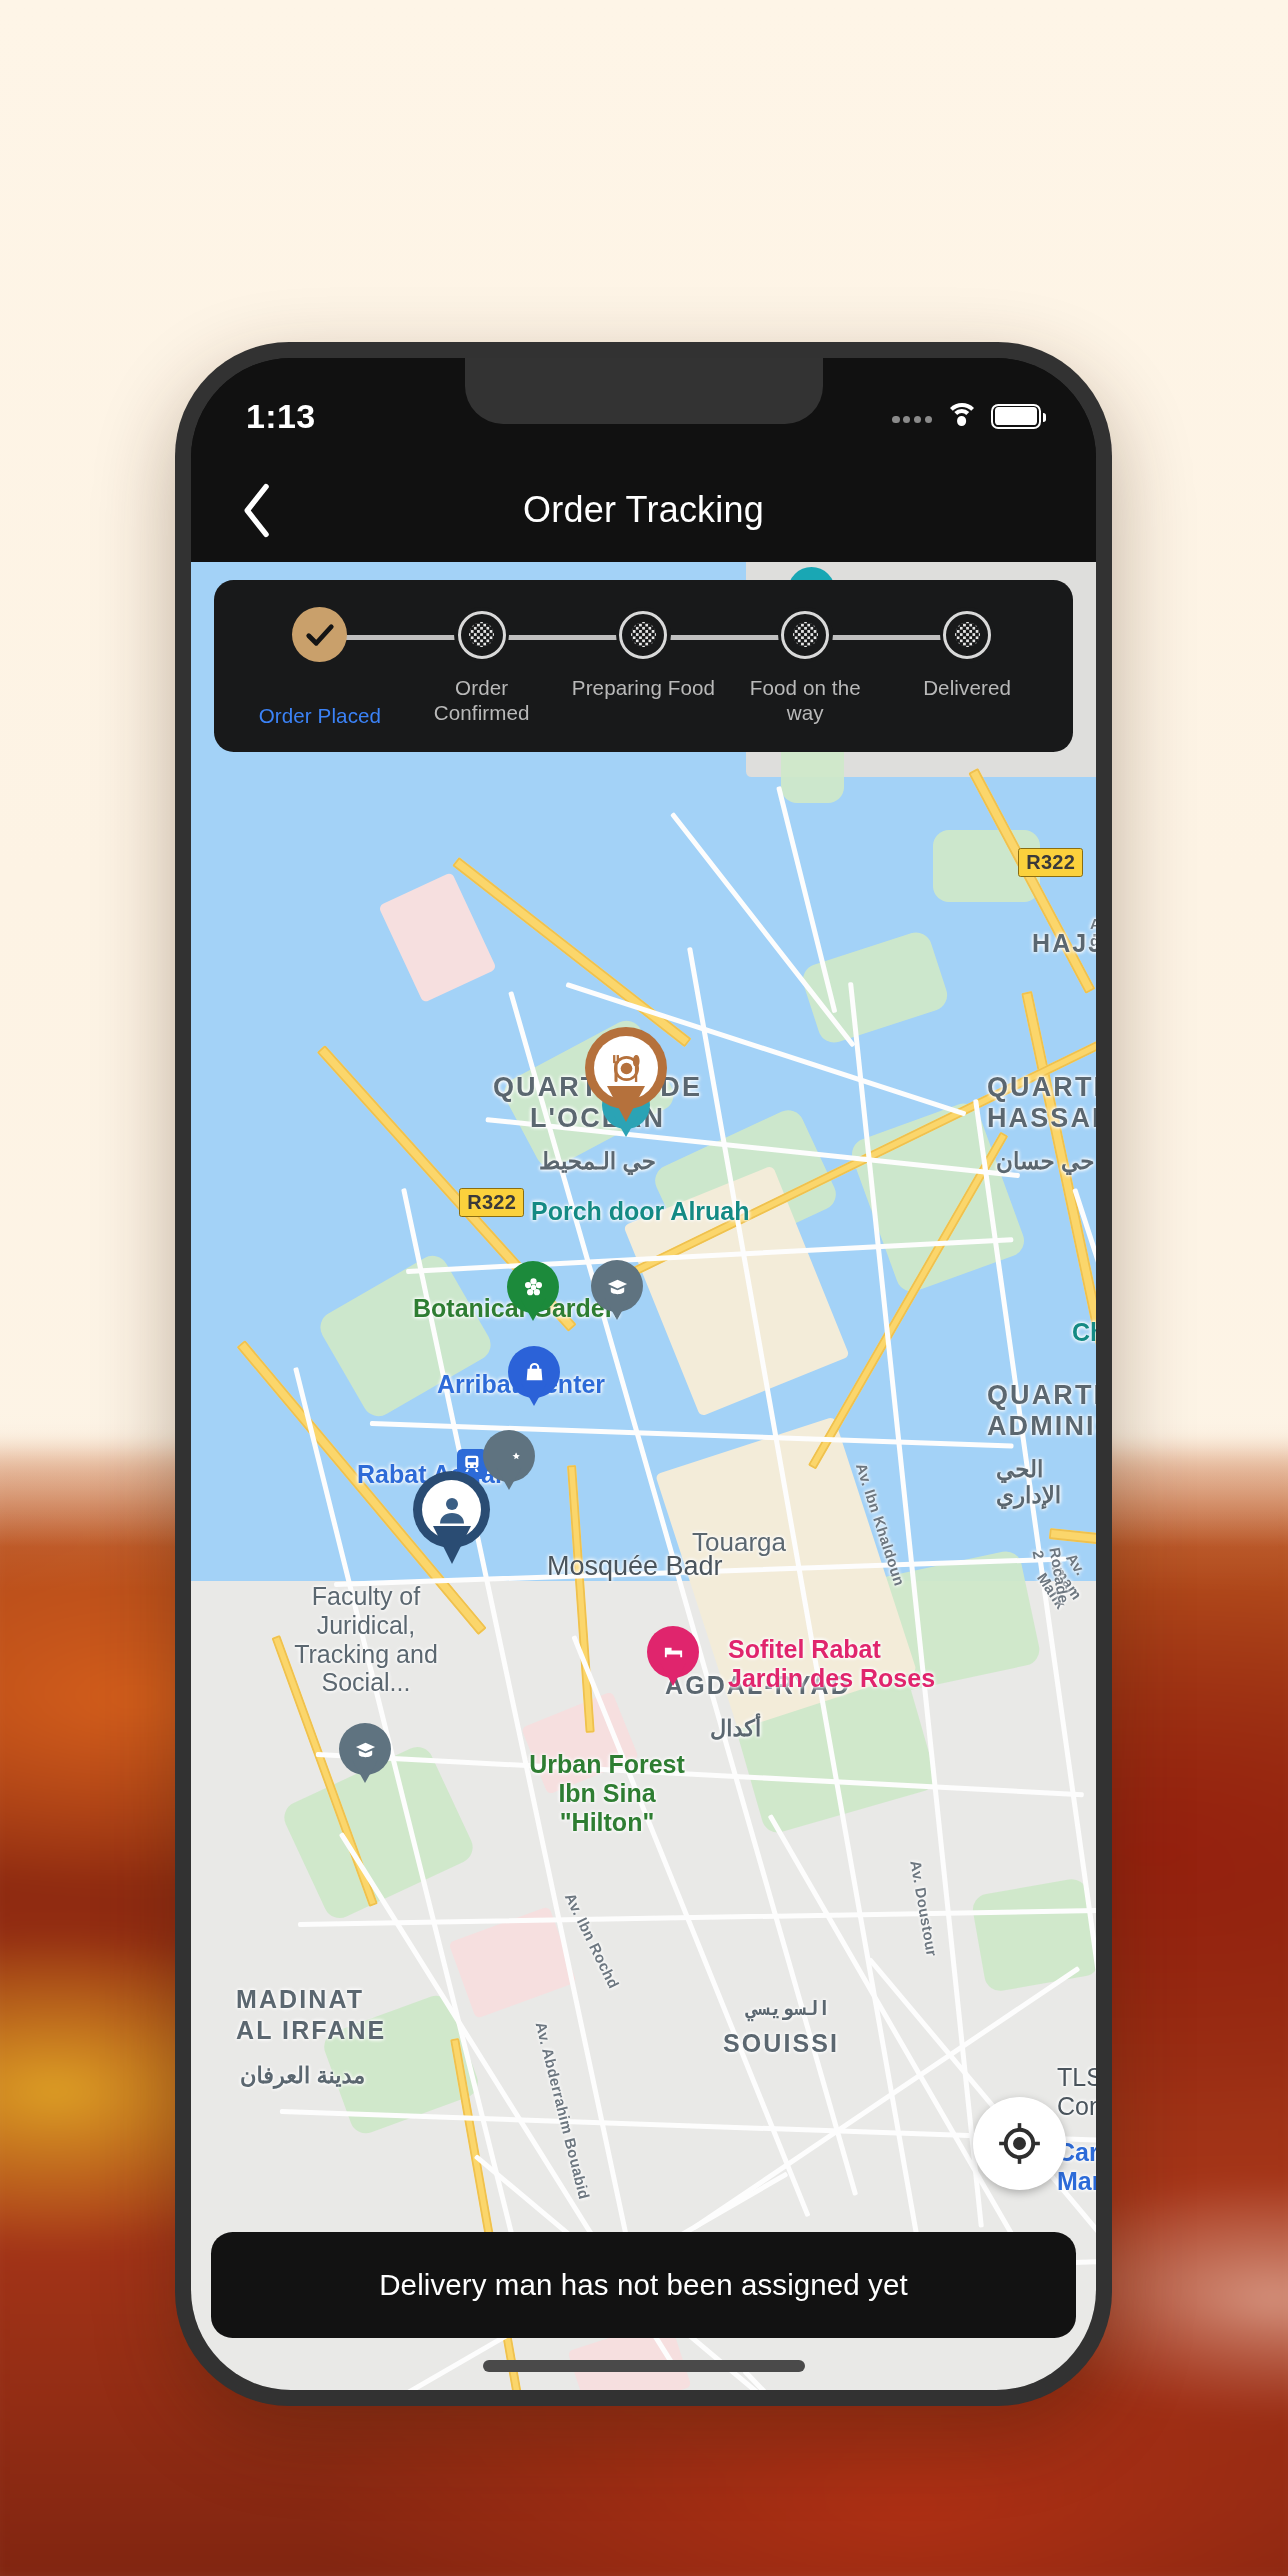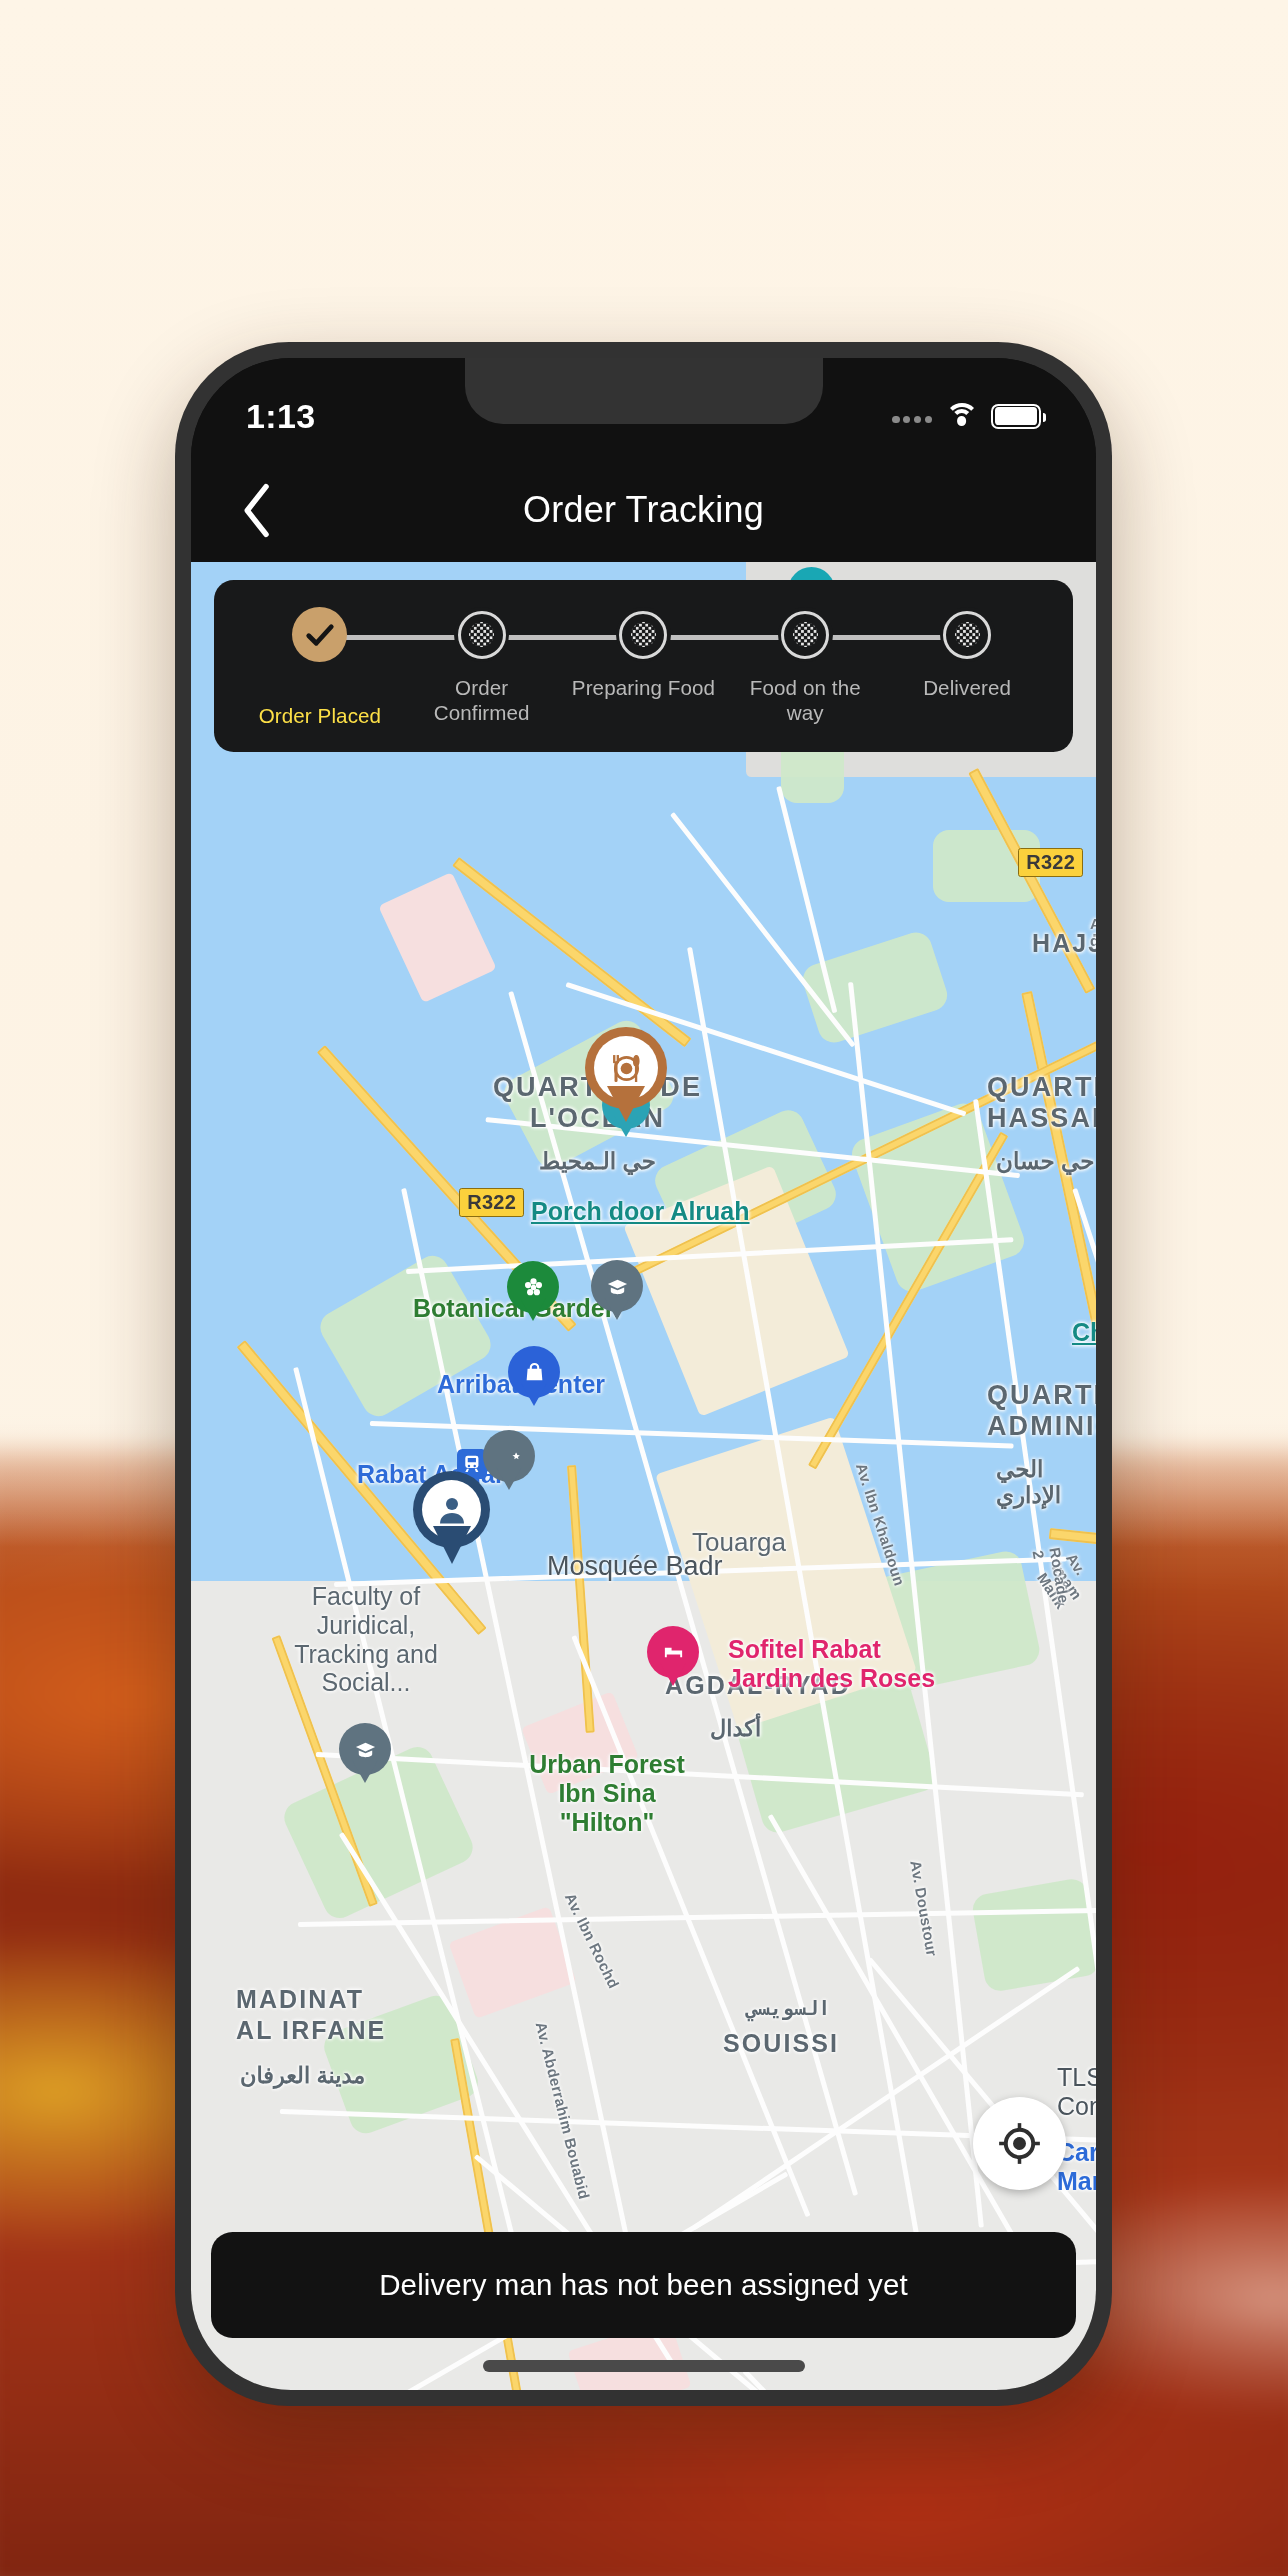--- a/index.html
+++ b/index.html
@@ -145,21 +145,21 @@
     padding:1.8px 7.2px; border-radius:2.7px; letter-spacing:0.3px;
     font-family:"Liberation Sans", sans-serif;
   }
 
   .mlabel {
     position:absolute; color:#5B6770; font-weight:600;
     text-shadow: 0 0 4.5px #fff, 0 0 4.5px #fff, 0 0 2.7px #fff;
     white-space:pre-line; line-height:1.15;
   }
   .mlabel.area { letter-spacing:2.1px; }
-  .mlabel.teal { color:#148A84;text-decoration:underline; }
+  .mlabel.teal { color:#148A84; }
   .mlabel.green{ color:#2E7D32; }
   .mlabel.blue { color:#2D6BD8; }
   .mlabel.pink { color:#E0256D; }
   .mlabel.city { color:#4A545C; font-size:38px; letter-spacing:0.9px; font-weight:500; }
   .mlabel.street {
     color:#6d7780; font-size:15px; font-weight:600; letter-spacing:0.4px;
   }
 
   .gpin { position:absolute; }
   .gpin .bubble {
@@ -213,21 +213,21 @@
     background-image:
       radial-gradient(circle, #E6E6E6 1.4px, transparent 1.6px),
       radial-gradient(circle, #E6E6E6 1.4px, transparent 1.6px);
     background-size: 6.3px 6.3px, 6.3px 6.3px;
     background-position: 0 0, 3.1px 3.1px;
   }
   .step .slabel {
     margin-top:12.5px; color:#B9B9B9; font-size:20.6px; text-align:center;
     line-height:1.25; letter-spacing:0.1px; max-width:148px;
   }
-  .step.done .slabel { color:#fde047;margin-top:41px; }
+  .step.done .slabel { color:#3b82f6;margin-top:41px; }
   .connector {
     position:absolute; top:28px; height:5.4px; background:#BFBFBF; z-index:1;
     border-radius:2.7px;
   }
 
   
   .toast {
     position:absolute; left:19.7px; right:19.7px; bottom:52px;
     background:#121212; border-radius:21.5px;
     min-height:106px;

